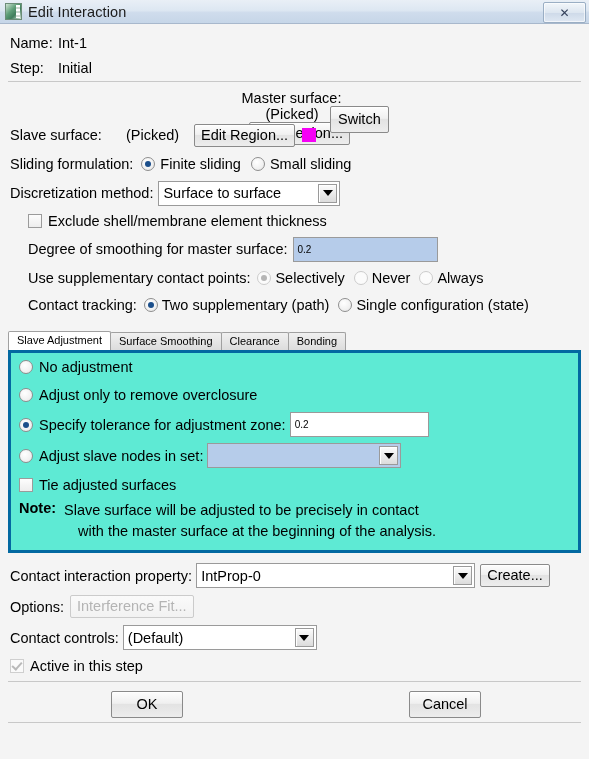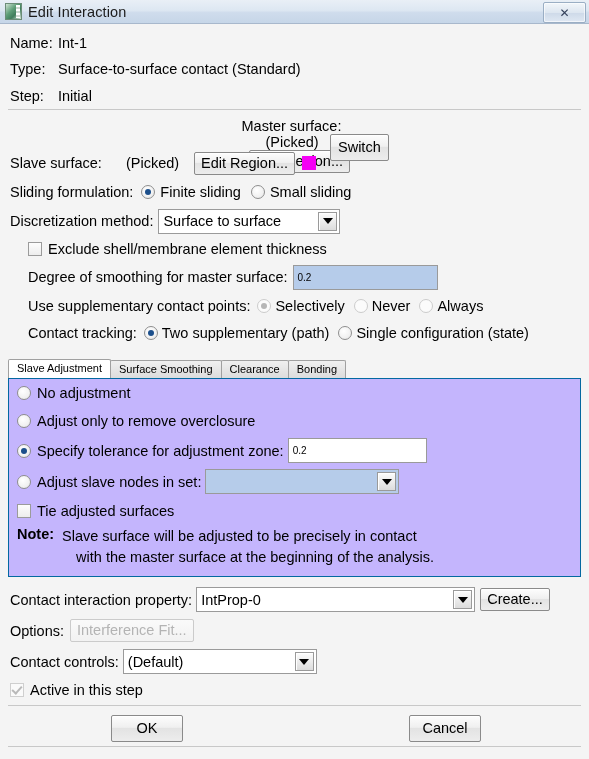--- a/index.html
+++ b/index.html
@@ -110,43 +110,39 @@
   .tabstrip{display:flex;align-items:flex-end;padding-left:8px;height:25px;}
   .tab{
     border:1px solid #a0a0a0;border-bottom:none;
     background:linear-gradient(180deg,#f0f0f0,#dcdcdc);
     padding:2px 8px 3px;font-size:11px;
     margin-right:-1px;position:relative;z-index:1;
     border-radius:2px 2px 0 0;
   }
   .tab.active{background:#fff;z-index:3;padding-bottom:4px;}
   .tabpanel{
-    margin:0 8px;border:1px solid #0369a1;background:#c4b5fd;
+    margin:0 8px;border:3px solid #0369a1;background:#5eead4;
     position:relative;z-index:2;
   }
   
   .arrow{position:absolute;pointer-events:none;}
 </style>
 </head>
 <body>
 
 <div class="titlebar">
   <div class="app-icon"></div>
   <span class="title-text">Edit Interaction</span>
   <div class="close-btn">✕</div>
 </div>
 
 <div style="padding:6px 0 0 10px;">
   <div class="row" style="height:25px;">
     <span class="lbl" style="width:48px;">Name:</span>
     <span class="lbl">Int-1</span>
-  </div>
-  <div class="row" style="height:28px;">
-    <span class="lbl" style="width:48px;">Type:</span>
-    <span class="lbl">Surface-to-surface contact (Standard)</span>
   </div>
   <div class="row" style="height:26px;">
     <span class="lbl" style="width:48px;">Step:</span>
     <span class="lbl">Initial</span>
   </div>
 </div>
 <div class="sep"></div>
 
 <div style="position:relative;padding:8px 0 0 10px;">
   <div class="row" style="height:30px;flex-direction:column;">

